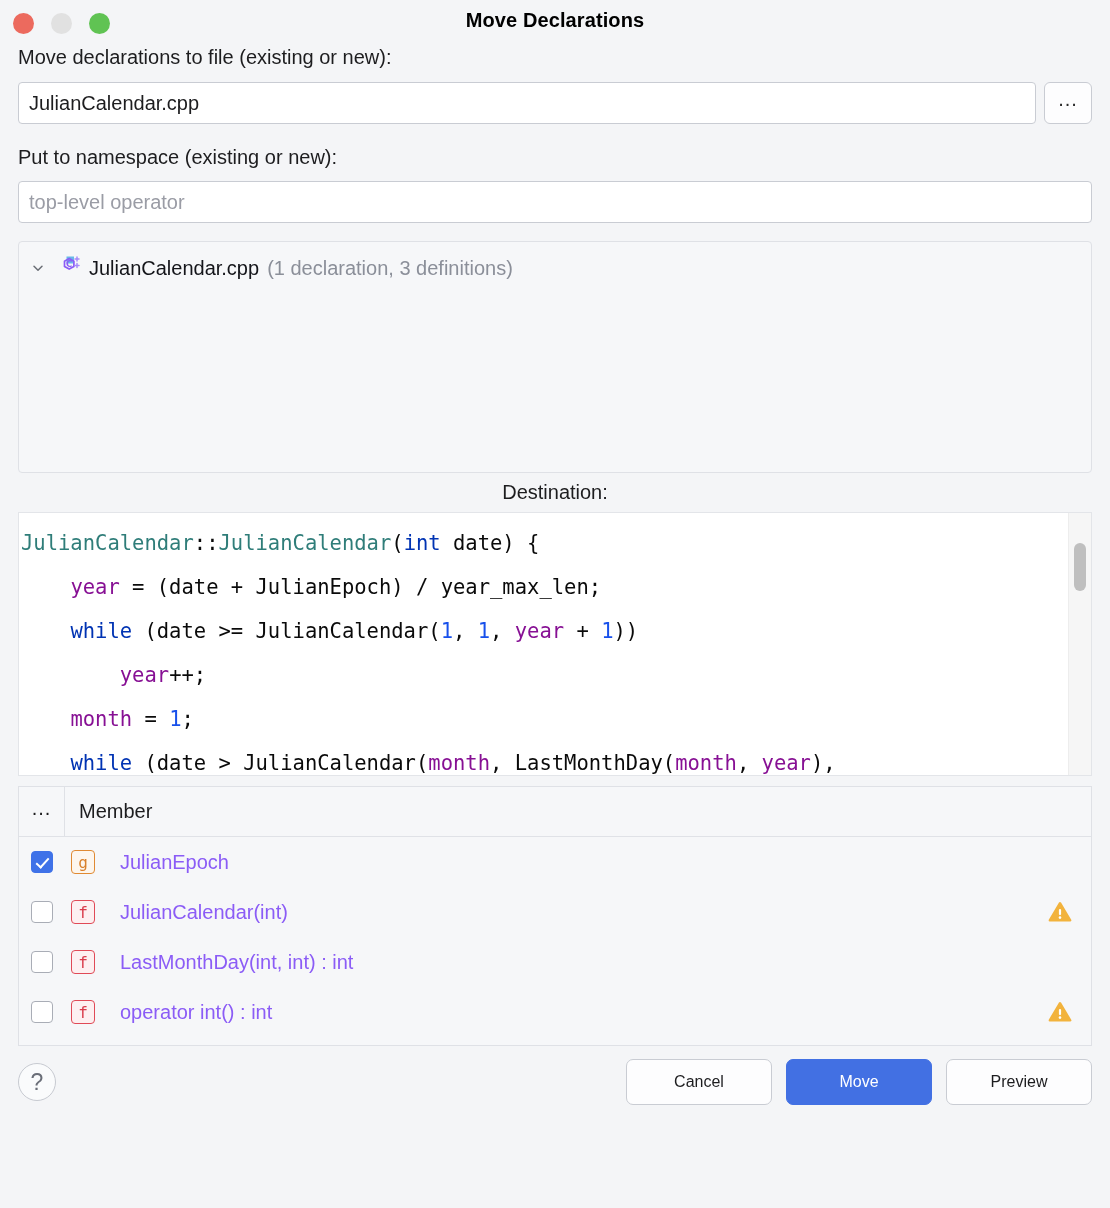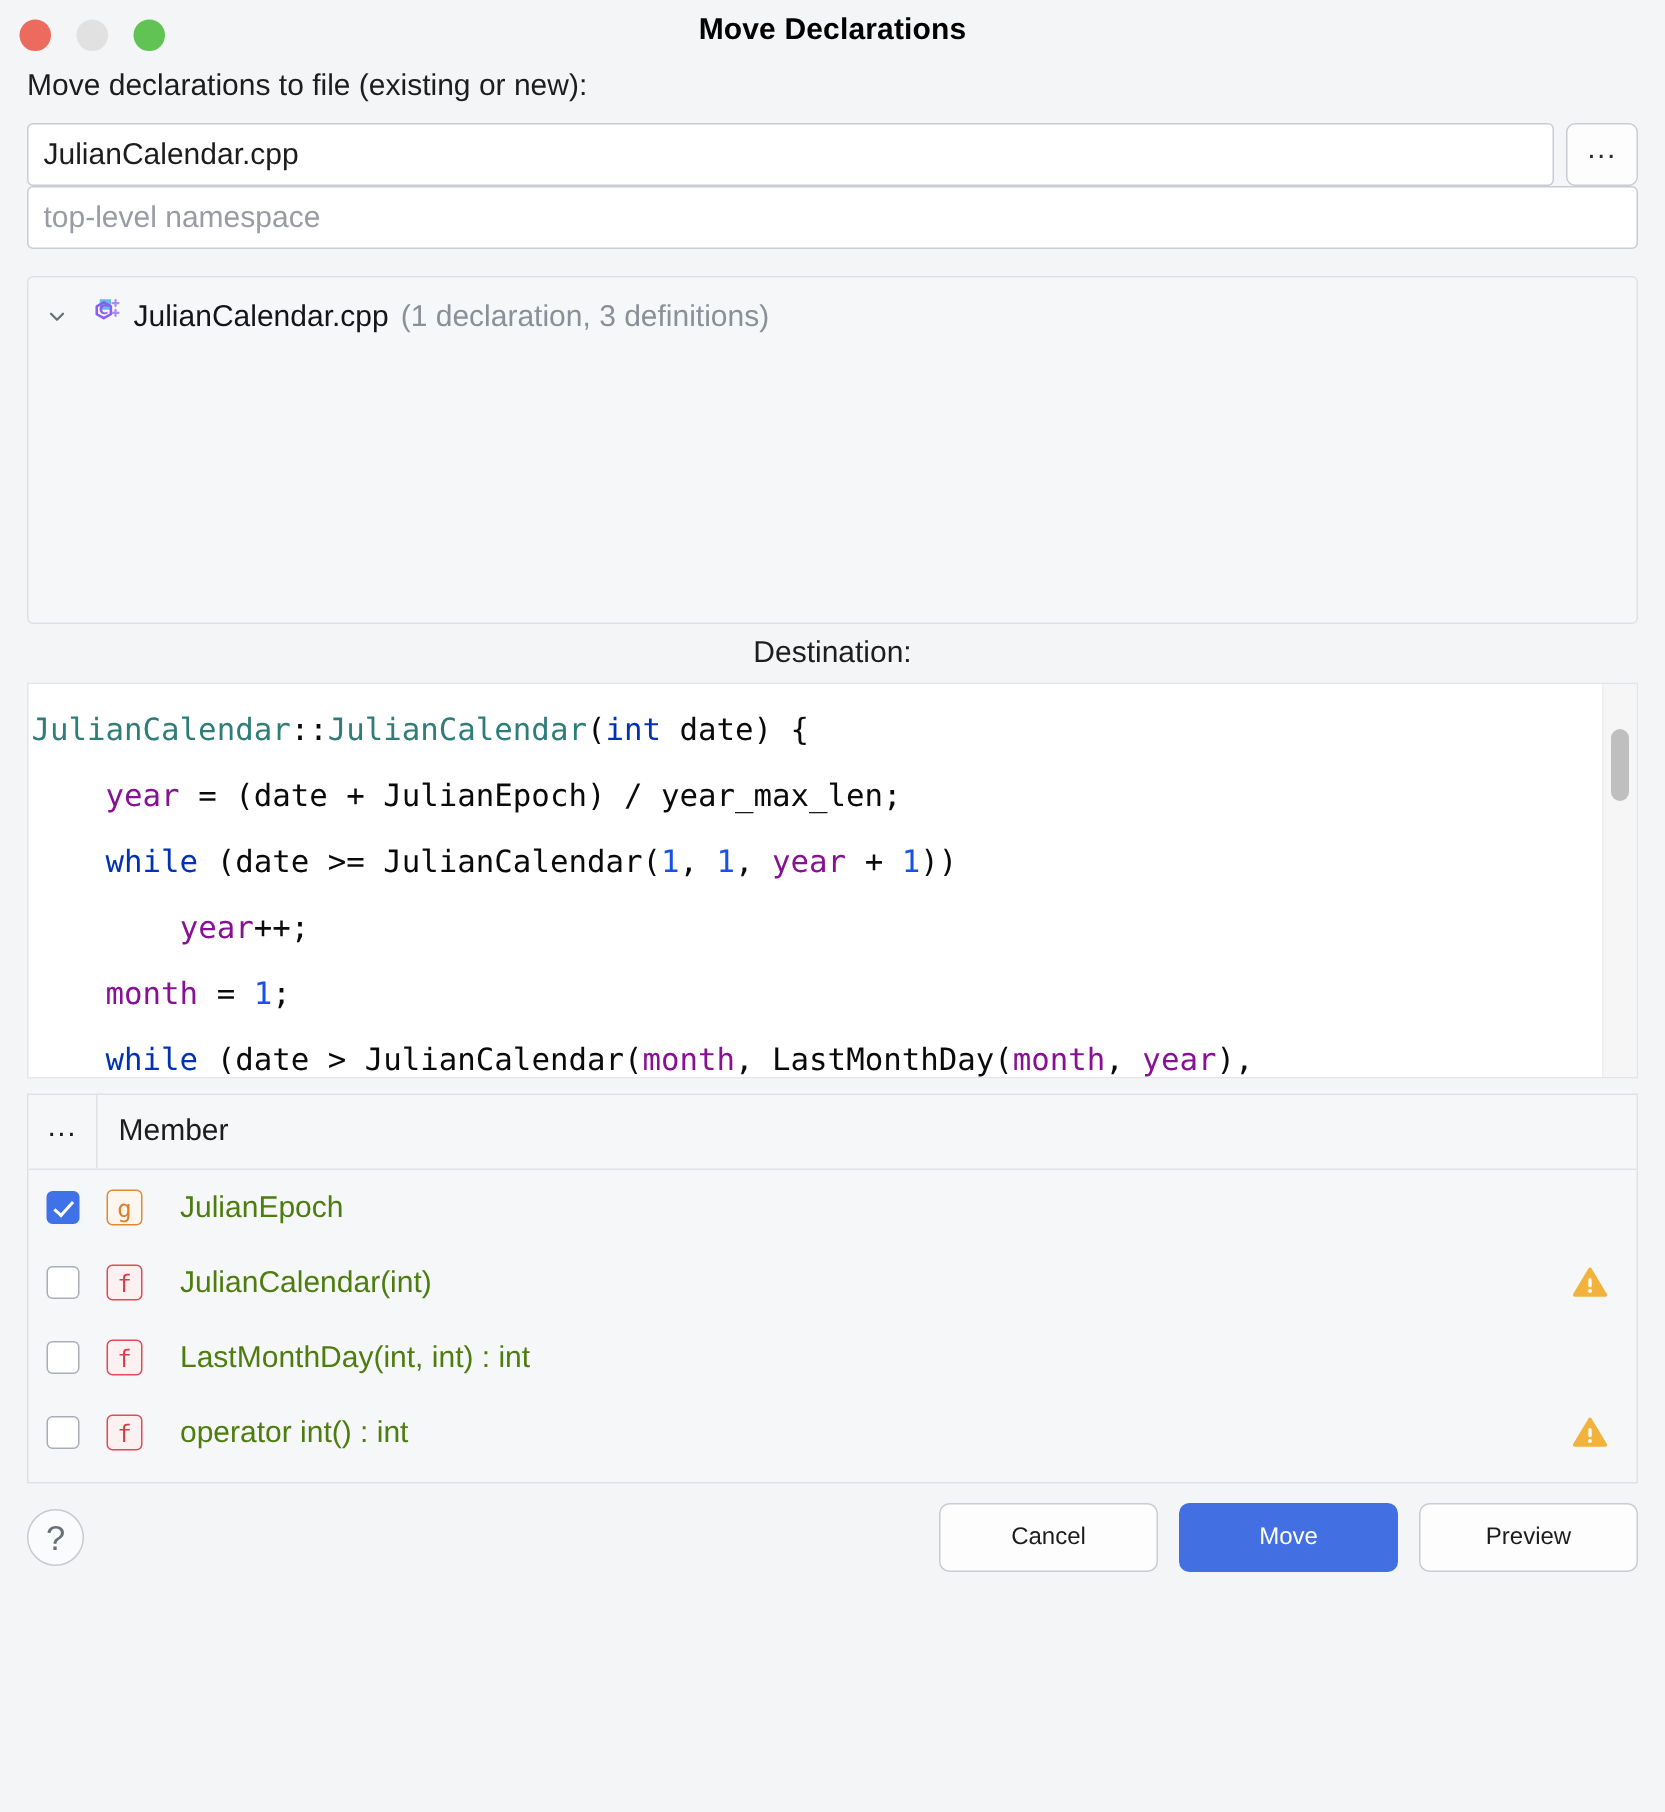--- a/index.html
+++ b/index.html
@@ -270,21 +270,21 @@
   }
   .kind-icon.f {
     border: 1.6px solid #e04a57;
     background: #fdf0f1;
     color: #d93b4a;
   }
   .member-name {
     flex: 1;
     padding-left: 25px;
     font-size: 20px;
-    color: #4d7c0f;
+    color: #8b5cf6;
   }
   .warn-icon {
     width: 26px;
     height: 26px;
     flex: 0 0 auto;
   }
   .warn-spacer { width: 26px; flex: 0 0 auto; }
 
   
   .footer {
@@ -343,22 +343,23 @@
 
 <div class="content">
 
   <div class="field-label" style="margin-bottom:15px;">Move declarations to file (existing or new):</div>
 
   <div class="row">
     <div class="textfield">JulianCalendar.cpp</div>
     <div class="browse-btn">...</div>
   </div>
 
-
-  <div class="textfield placeholder" style="width:100%;">top-level namespace</div>
+  <div class="field-label" style="margin:23px 0 14px;">Put to namespace (existing or new):</div>
+
+  <div class="textfield placeholder" style="width:100%;">top-level operator</div>
 
   <div class="tree-panel" style="margin-top:18px;">
     <div class="tree-row">
       <span class="chevron">
         <svg width="14" height="14" viewBox="0 0 14 14" aria-hidden="true">
           <path d="M3 5.2 L7 9.2 L11 5.2" fill="none" stroke="#6b6f76" stroke-width="1.5" stroke-linecap="round" stroke-linejoin="round"></path>
         </svg>
       </span>
       <span class="cpp-icon">
         <svg width="26" height="26" viewBox="0 0 26 26" aria-hidden="true">

